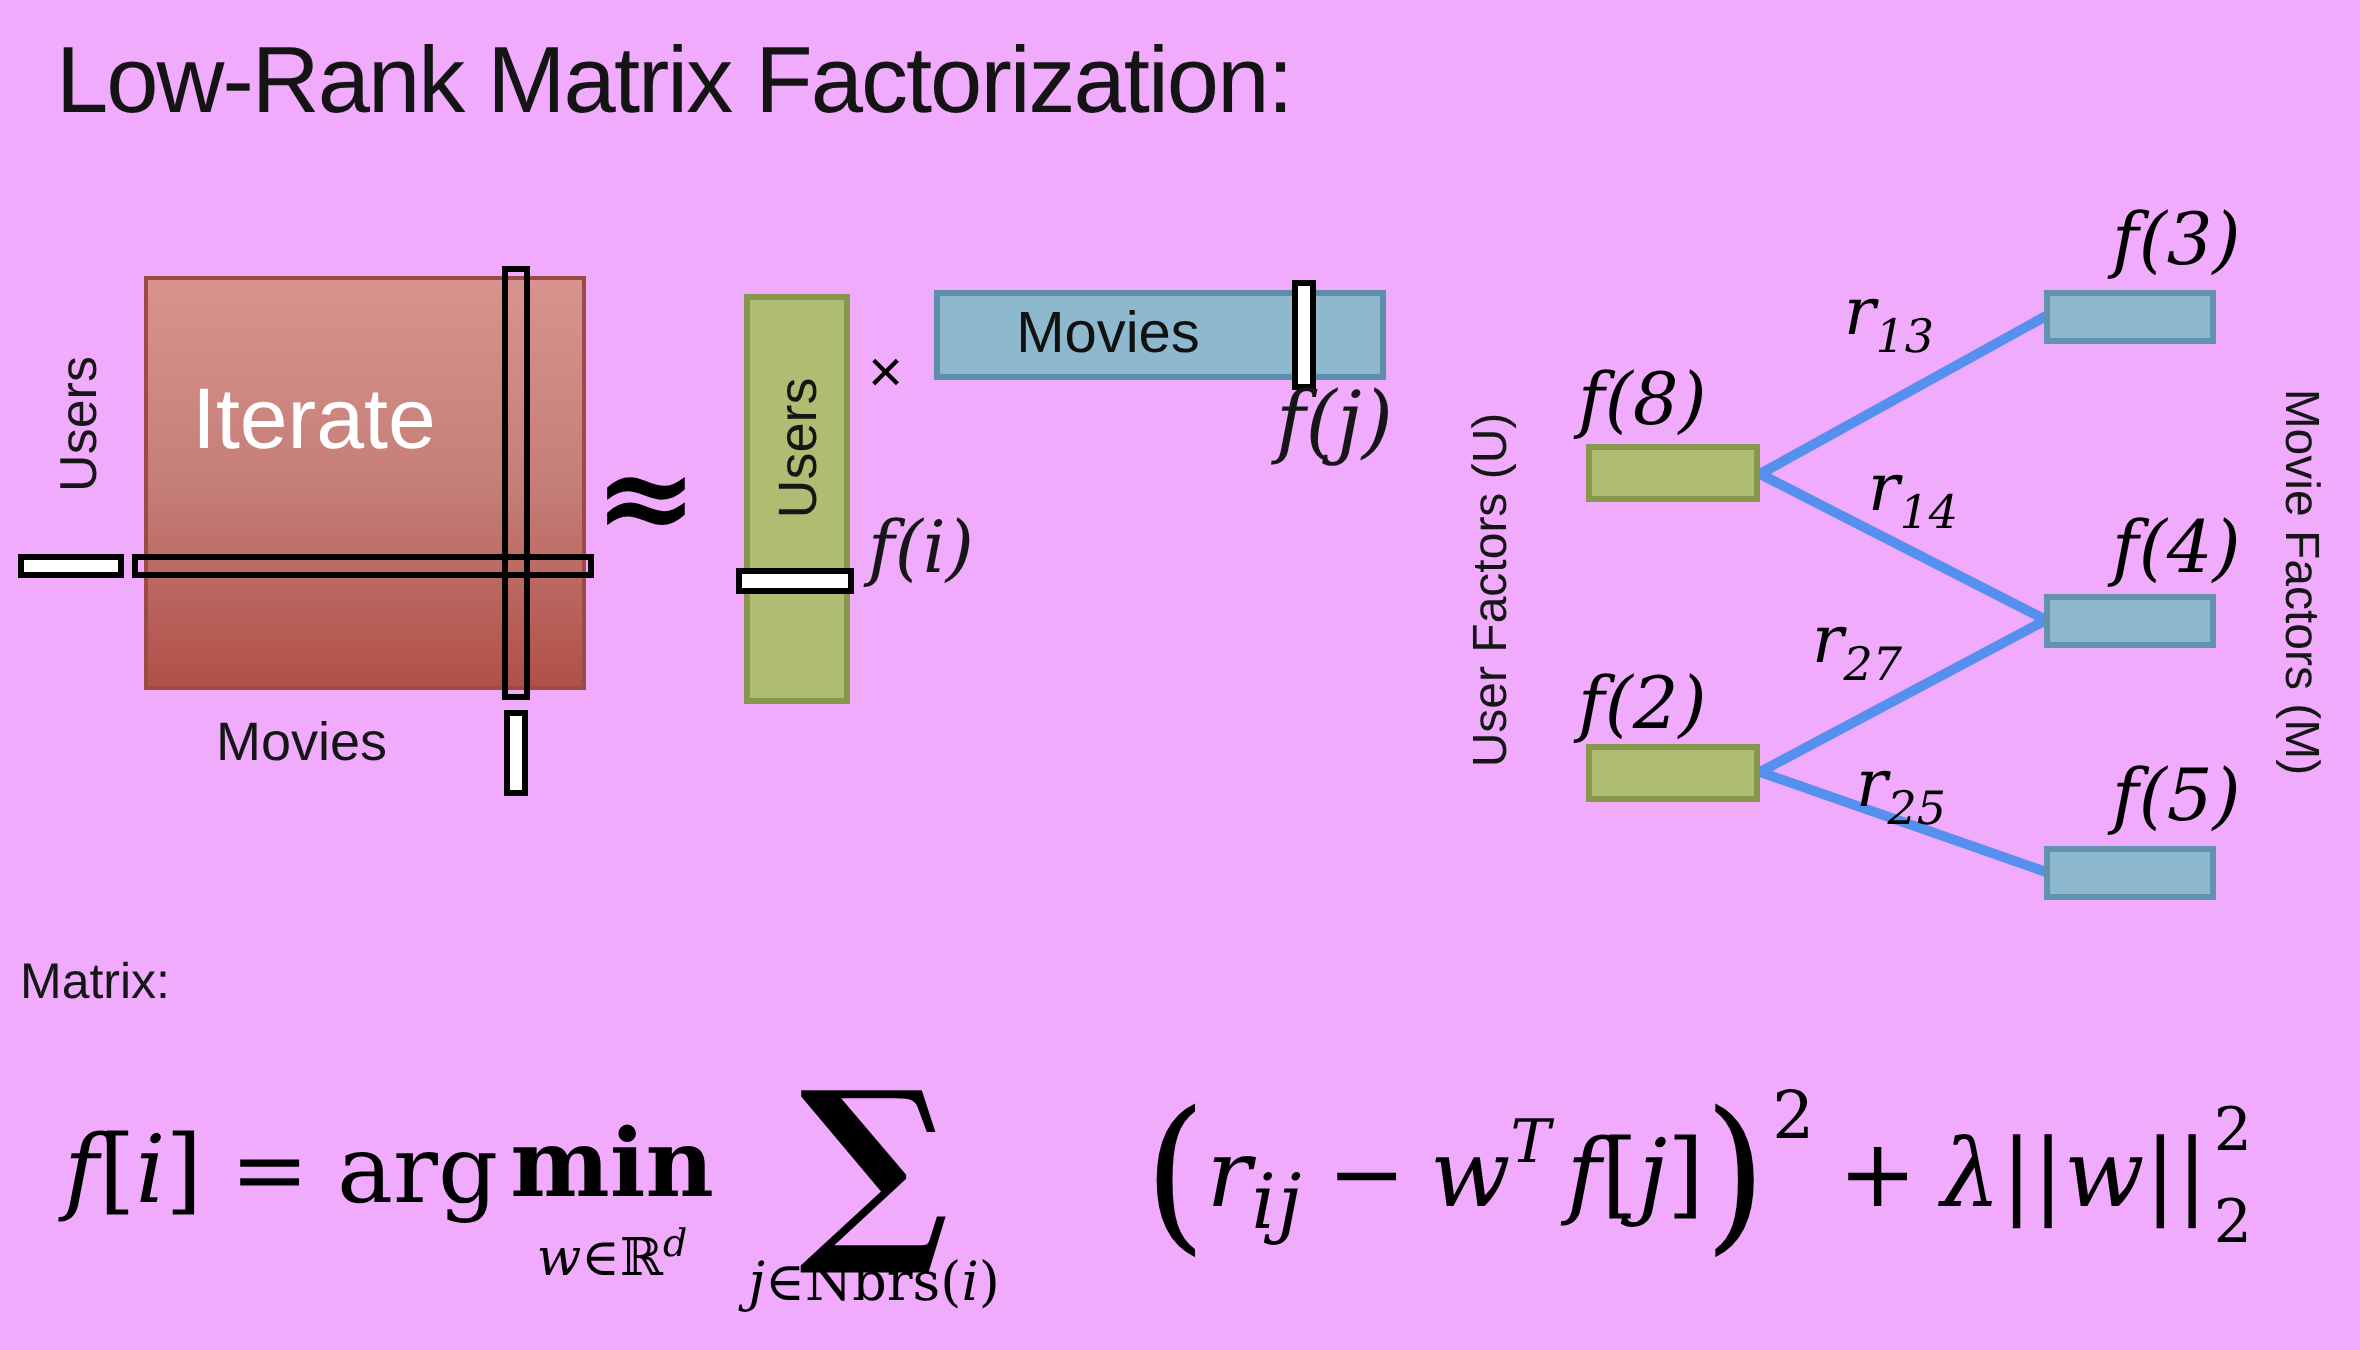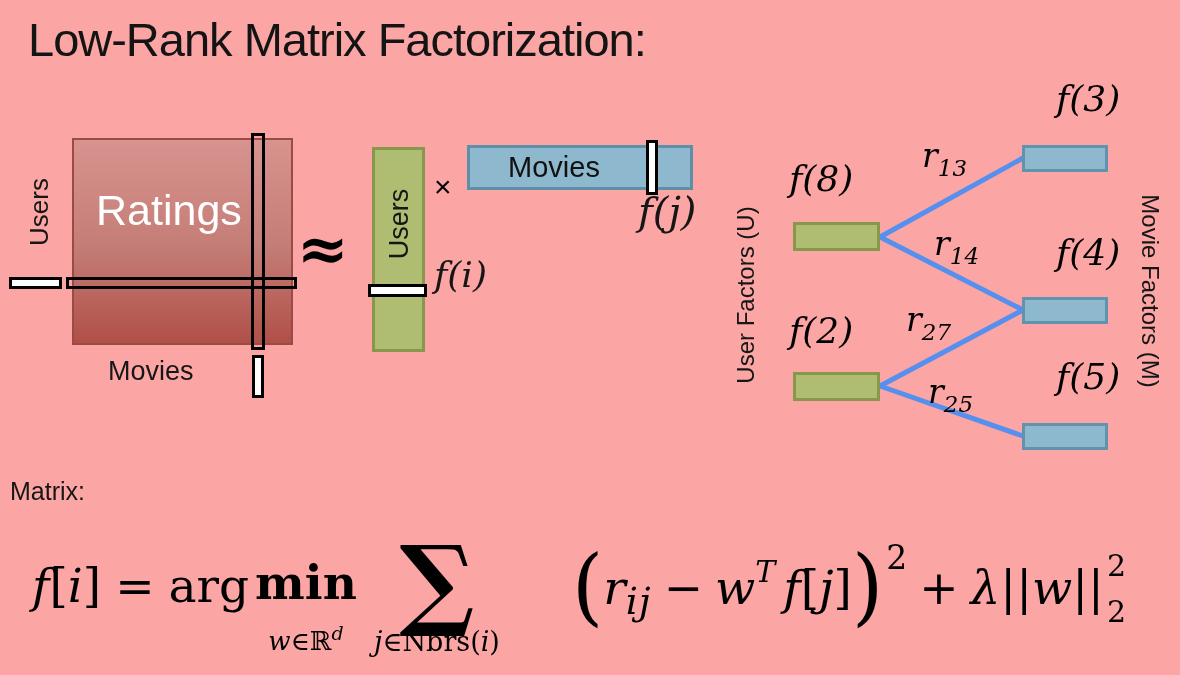--- a/index.html
+++ b/index.html
@@ -1,16 +1,16 @@
 <!DOCTYPE html>
 <html><head>
 <meta charset="utf-8">
 <style>
   html,body{margin:0;padding:0;background:#ffffff;}
-  #canvas{position:relative;width:1180px;height:675px;background:#fca5a5;overflow:hidden;
+  #canvas{position:relative;width:1180px;height:675px;background:#f0abfc;overflow:hidden;
           font-family:"Liberation Sans",sans-serif;color:#161616;}
   .abs{position:absolute;}
   .hand{font-family:"DejaVu Serif",serif;font-style:italic;}
   .math{font-family:"DejaVu Serif","DejaVu Sans",serif;}
   .it{font-style:italic;}
 
   
   .title{left:28px;top:12px;font-size:47px;letter-spacing:-1px;color:#141414;}
 
   
@@ -43,40 +43,40 @@
 
   
   .graph-svg{left:0;top:0;}
   .unode{background:#aebd72;border:3px solid #87974b;}
   .mnode{background:#8db8ce;border:3px solid #6192ae;}
   .node1{left:793px;top:222px;width:81px;height:23px;}
   .node2{left:793px;top:372px;width:81px;height:23px;}
   .node3{left:1022px;top:145px;width:80px;height:21px;}
   .node4{left:1022px;top:297px;width:80px;height:21px;}
   .node5{left:1022px;top:423px;width:80px;height:21px;}
-  .node-label{font-size:36px;color:#000;}
+  .node-label{font-size:36px;color:#000;margin-top:22px;}
   .f1{left:789px;top:158px;} .f2{left:789px;top:310px;}
   .f3{left:1056px;top:78px;} .f4{left:1056px;top:232px;} .f5{left:1056px;top:356px;}
   .edge-label{font-size:33px;color:#000;margin-top:14px;}
   .edge-label .sub{font-size:23px;position:relative;top:9px;font-style:italic;}
   .r13{left:922px;top:122px;} .r14{left:934px;top:210px;}
   .r24{left:906px;top:286px;} .r25{left:928px;top:358px;}
   .user-factors-axis{left:636px;top:281px;width:220px;height:28px;transform:rotate(-90deg);
                      font-size:24px;text-align:center;}
   .movie-factors-axis{left:1012px;top:277px;width:276px;height:28px;transform:rotate(90deg);
                       font-size:24px;text-align:center;}
 
   
   .iterate{left:10px;top:477px;font-size:25px;}
   .formula{left:24px;top:538px;width:1150px;height:137px;color:#000;}
   .fx-lhs{left:8px;top:20px;font-size:47px;}
   .fx-lhs .sp{display:inline-block;width:14px;}
   .fx-min{left:220px;top:20px;width:124px;display:flex;flex-direction:column;align-items:center;}
   .fx-min .min{font-size:47px;line-height:1.08;font-weight:bold;}
-  .fx-min .constraint{font-size:26px;margin-top:13px;}
+  .fx-min .constraint{font-size:26px;margin-top:2px;}
   .fx-min .constraint sup{font-size:19px;}
   .fx-sum{left:338px;top:-6px;width:150px;display:flex;flex-direction:column;align-items:center;}
   .fx-sum .sigma{font-size:100px;line-height:1.0;font-weight:bold;}
   .fx-sum .limits{font-size:27px;margin-top:-6px;white-space:nowrap;}
   .fx-body{left:548px;top:-9px;height:116px;display:flex;align-items:center;font-size:47px;white-space:nowrap;}
   .big-paren{font-size:80px;font-weight:400;transform:scaleY(1.05);line-height:1;}
   .fx-body .ssub{font-size:38px;position:relative;top:14px;letter-spacing:1px;}
   .fx-body .ssup{font-size:30px;position:relative;top:-16px;}
   .fx-body .sq{font-size:33px;position:relative;top:-30px;margin-left:3px;}
   .fx-body .op{margin:0 12px;}
@@ -87,21 +87,21 @@
 </head>
 <body>
 
 <div id="canvas">
 
   <div class="abs title">Low-Rank Matrix Factorization:</div>
 
   <div class="abs users-axis">Users</div>
   <div class="abs bar user-vector"></div>
   <div class="abs ratings-matrix">
-    <div class="ratings-text">Ratings</div>
+    <div class="ratings-text">Iterate</div>
   </div>
   <div class="abs hl row-highlight"></div>
   <div class="abs hl col-highlight"></div>
   <div class="abs bar col-vector"></div>
   <div class="abs movies-axis">Movies</div>
   <div class="abs approx math">≈</div>
 
   <div class="abs user-factor-rect"></div>
   <div class="abs user-factor-text">Users</div>
   <div class="abs bar fi-bar"></div>

